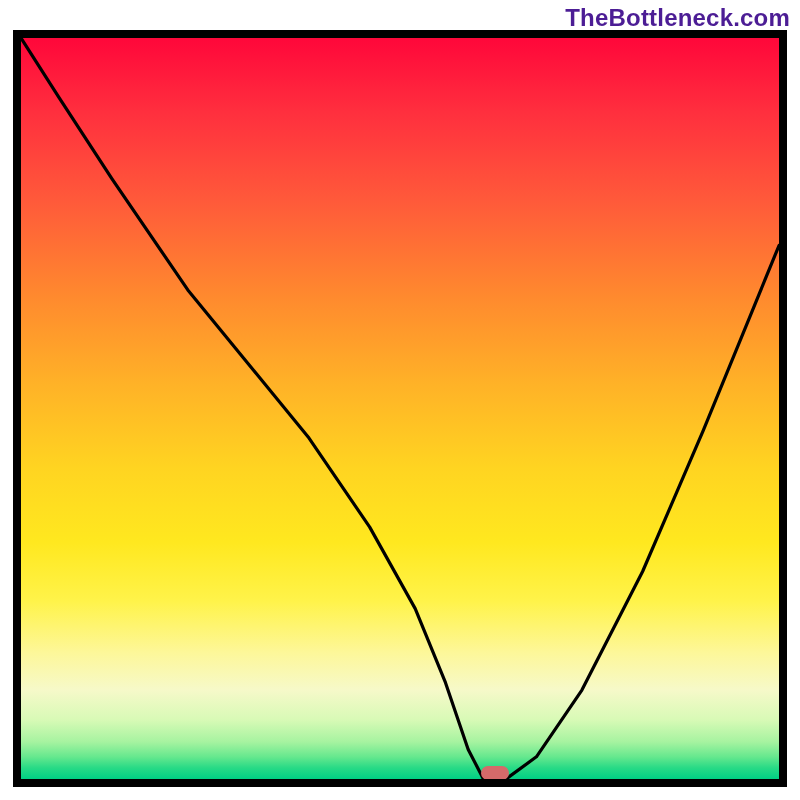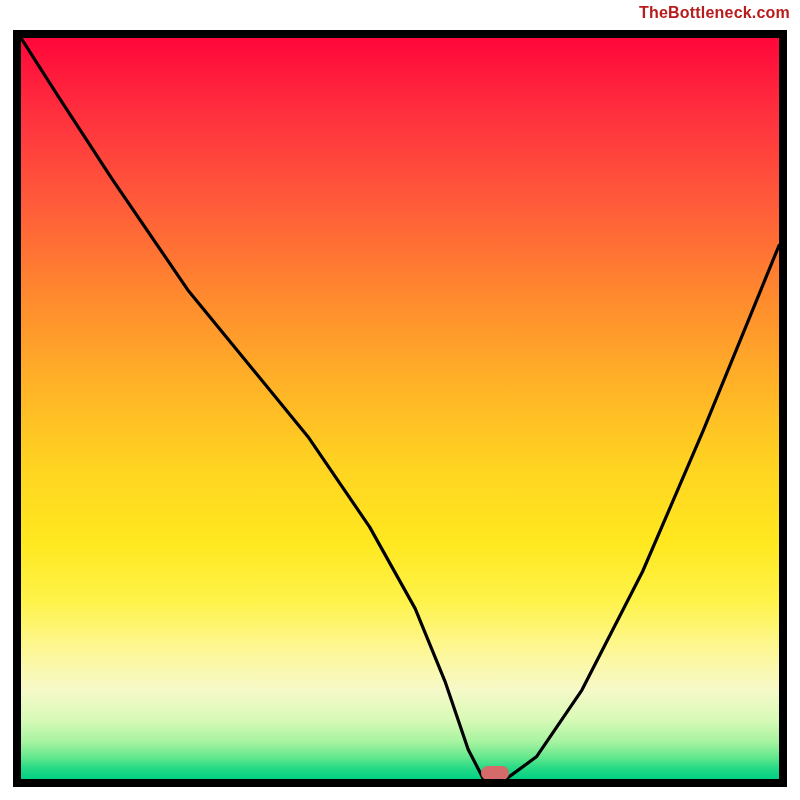--- a/index.html
+++ b/index.html
@@ -8,23 +8,23 @@
     position: relative;
     width: 800px;
     height: 800px;
     background: #fff;
   }
   .watermark {
     position: absolute;
     top: 4px;
     right: 10px;
     font-family: Arial, Helvetica, sans-serif;
-    font-size: 16px;
+    font-size: 24px;
     font-weight: 600;
-    color: #b91c1c;
+    color: #4c1d95;
     letter-spacing: 0.2px;
   }
   .plot {
     position: absolute;
     left: 13px;
     top: 30px;
     width: 774px;
     height: 757px;
     border: 8px solid #000;
     overflow: hidden;

